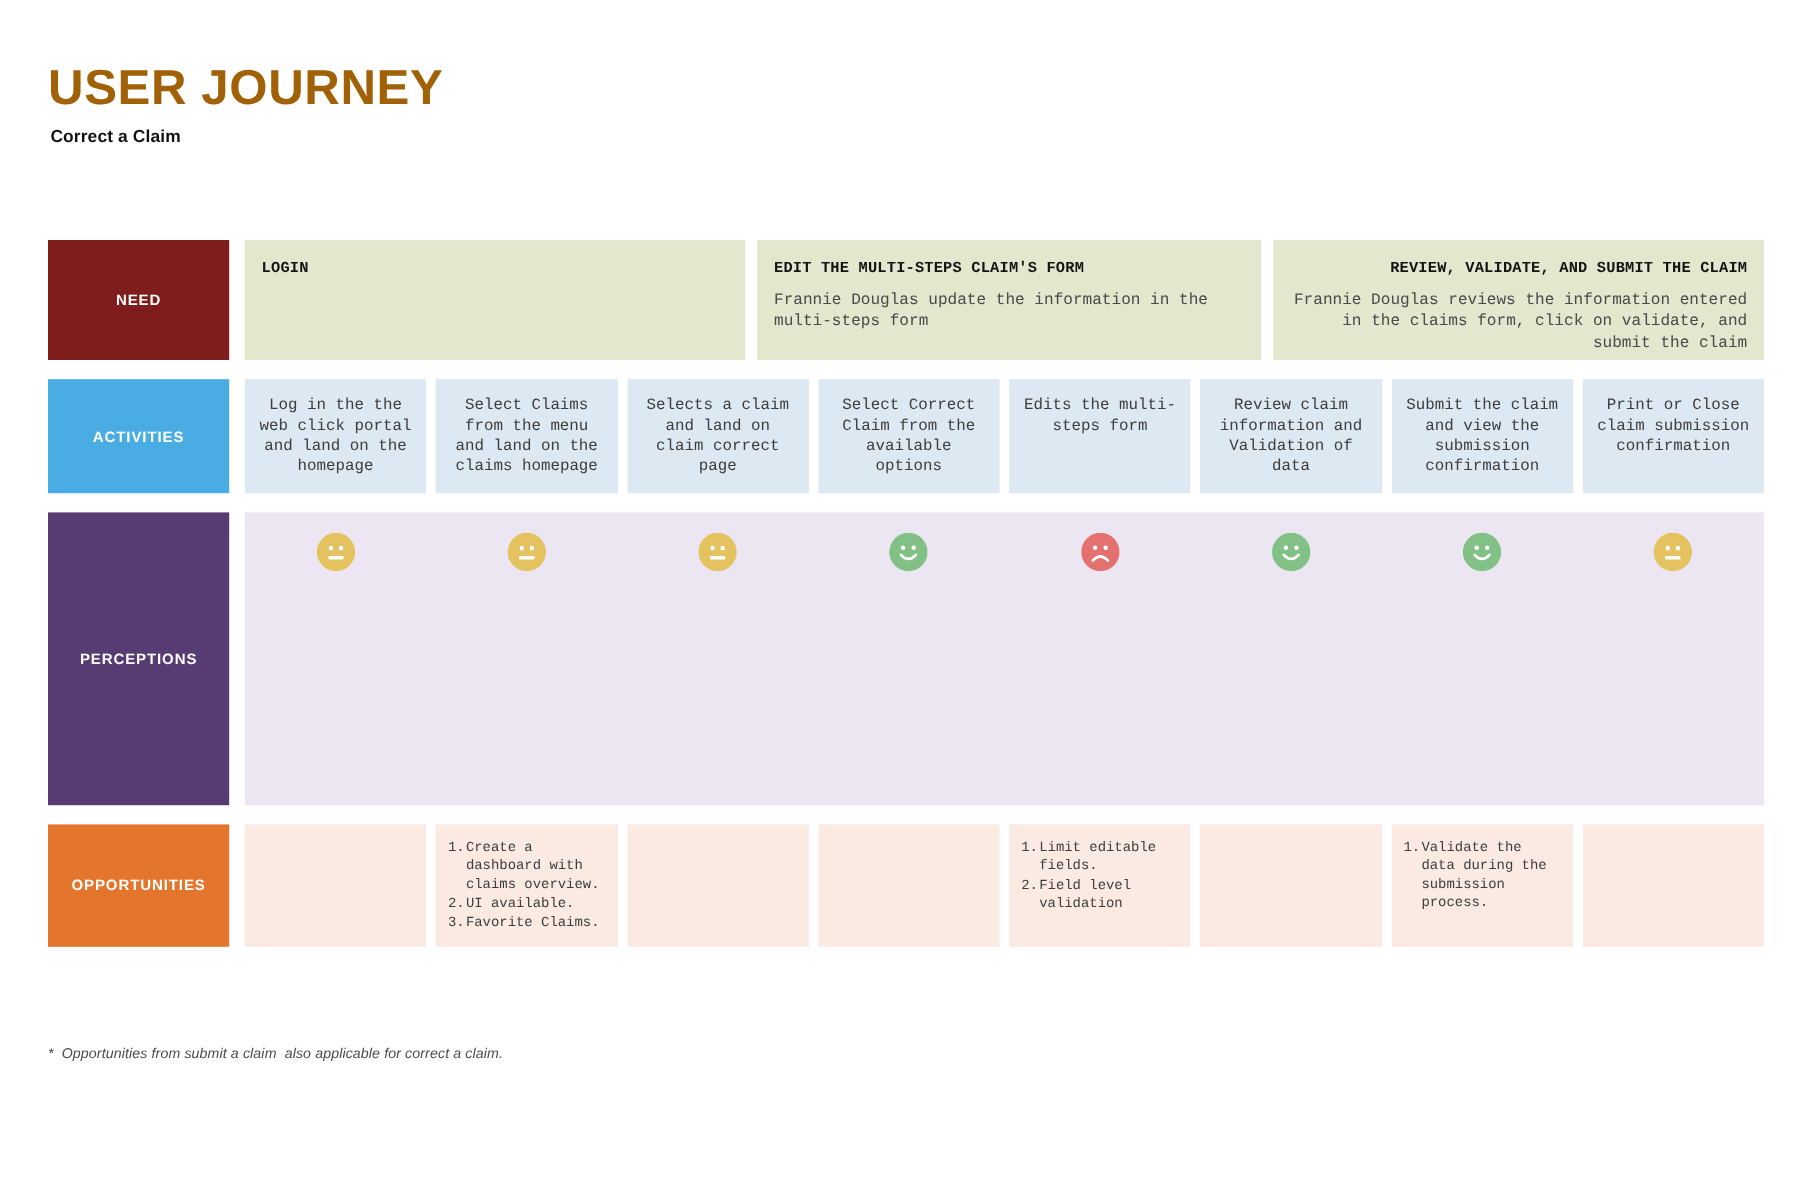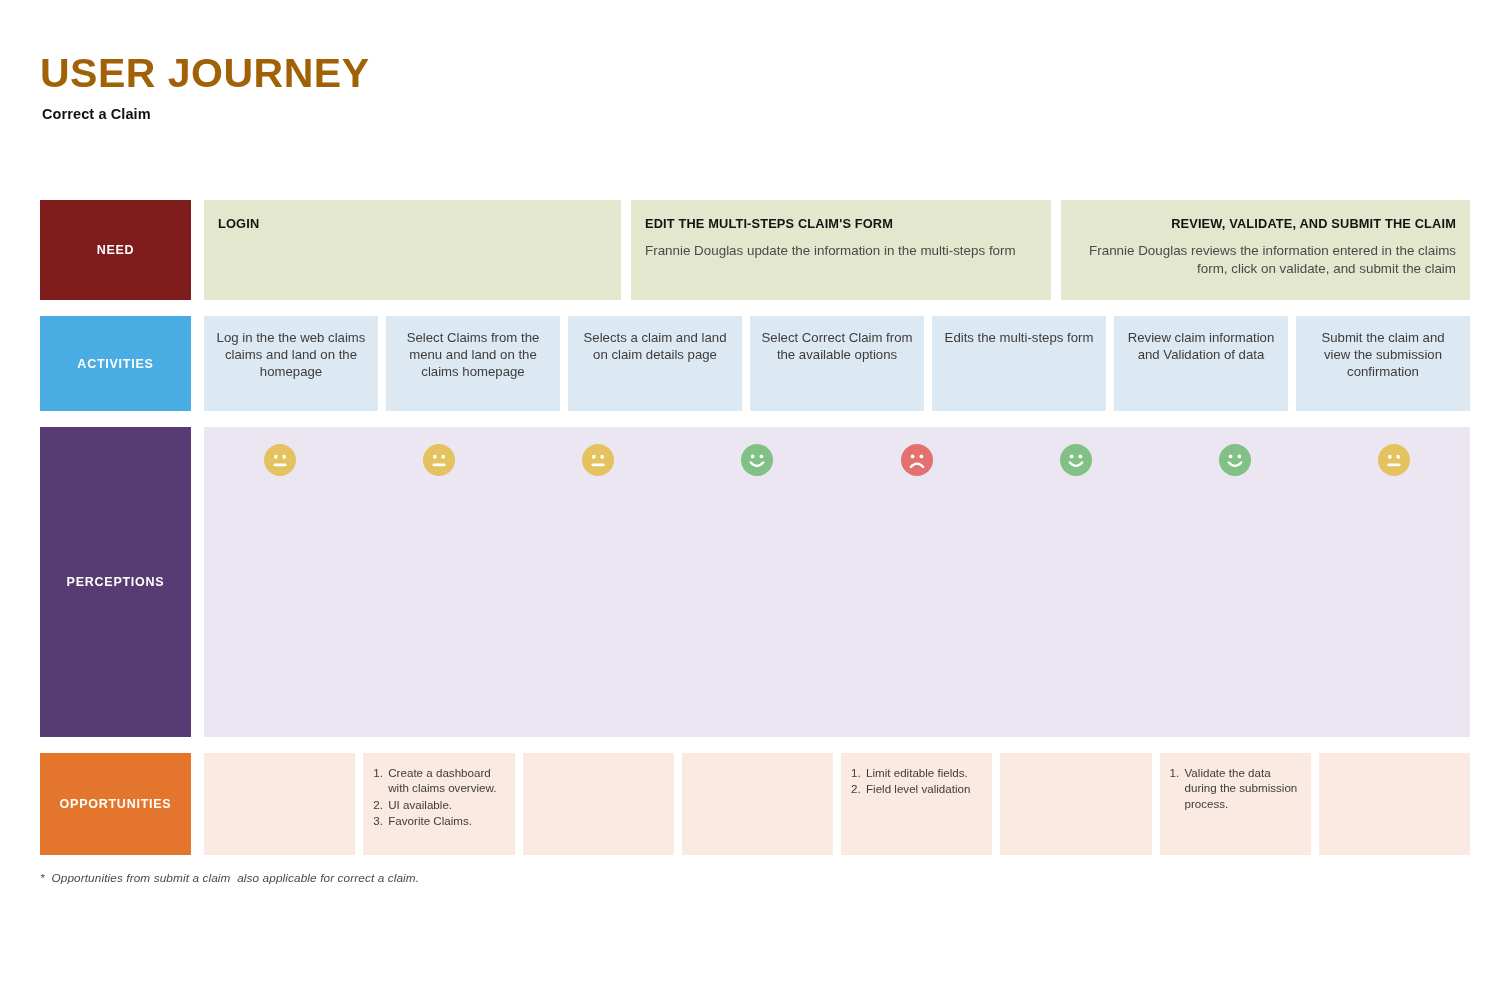--- a/index.html
+++ b/index.html
@@ -54,20 +54,21 @@
     font-weight: bold;
     font-size: 12.5px;
     letter-spacing: 0.75px;
     text-align: center;
     box-sizing: border-box;
   }
   .rowbody {
     flex: 1 1 auto;
     margin-left: 13px;
     display: flex;
+    font-family: Liberation Mono, monospace;
   }
 
   
   .row-need { height: 100px; }
   .need-label { background: #7f1d1d; }
   .need-body { gap: 10px; }
   .need-cell {
     background: #e3e7cd;
     box-sizing: border-box;
     padding: 16px 14px 10px 14px;
@@ -99,21 +100,21 @@
     box-sizing: border-box;
     padding: 14px 11px 8px 11px;
     text-align: center;
     font-size: 13.2px;
     color: #3d3d3d;
     line-height: 1.28;
     overflow: hidden;
   }
 
   
-  .row-perc { height: 310px; justify-content: space-between; }
+  .row-perc { height: 244px; justify-content: space-between; }
   .perc-label { background: #563c72; }
   .perc-body {
     background: #ece6f2;
     position: relative;
   }
   .perc-track {
     display: flex;
     width: 100%;
     padding-top: 17px;
     box-sizing: border-box;
@@ -191,27 +192,28 @@
       <div class="need-cell g3">
         <div class="need-head">REVIEW, VALIDATE, AND SUBMIT THE CLAIM</div>
         <div class="need-text">Frannie Douglas reviews the information entered in the claims form, click on validate, and submit the claim</div>
       </div>
     </div>
   </div>
 
   <div class="row row-act">
     <div class="rowlabel act-label">ACTIVITIES</div>
     <div class="rowbody act-body" id="activities-cells">
-        <div class="act-cell">Log in the the web claims claims and land on the homepage</div>
+        <div class="act-cell">Log in the the web click portal and land on the homepage</div>
         <div class="act-cell">Select Claims from the menu and land on the claims homepage</div>
-        <div class="act-cell">Selects a claim and land on claim details page</div>
+        <div class="act-cell">Selects a claim and land on claim correct page</div>
         <div class="act-cell">Select Correct Claim from the available options</div>
         <div class="act-cell">Edits the multi-steps form</div>
         <div class="act-cell">Review claim information and Validation of data</div>
         <div class="act-cell">Submit the claim and view the submission confirmation</div>
+        <div class="act-cell">Print or Close claim submission confirmation</div>
       </div>
   </div>
 
   <div class="row row-perc">
     <div class="rowlabel perc-label">PERCEPTIONS</div>
     <div class="rowbody perc-body">
       <div class="perc-track" id="perceptions-track">
           <div class="perc-slot">
             <span>
               <svg viewBox="0 0 32 32" class="face">

